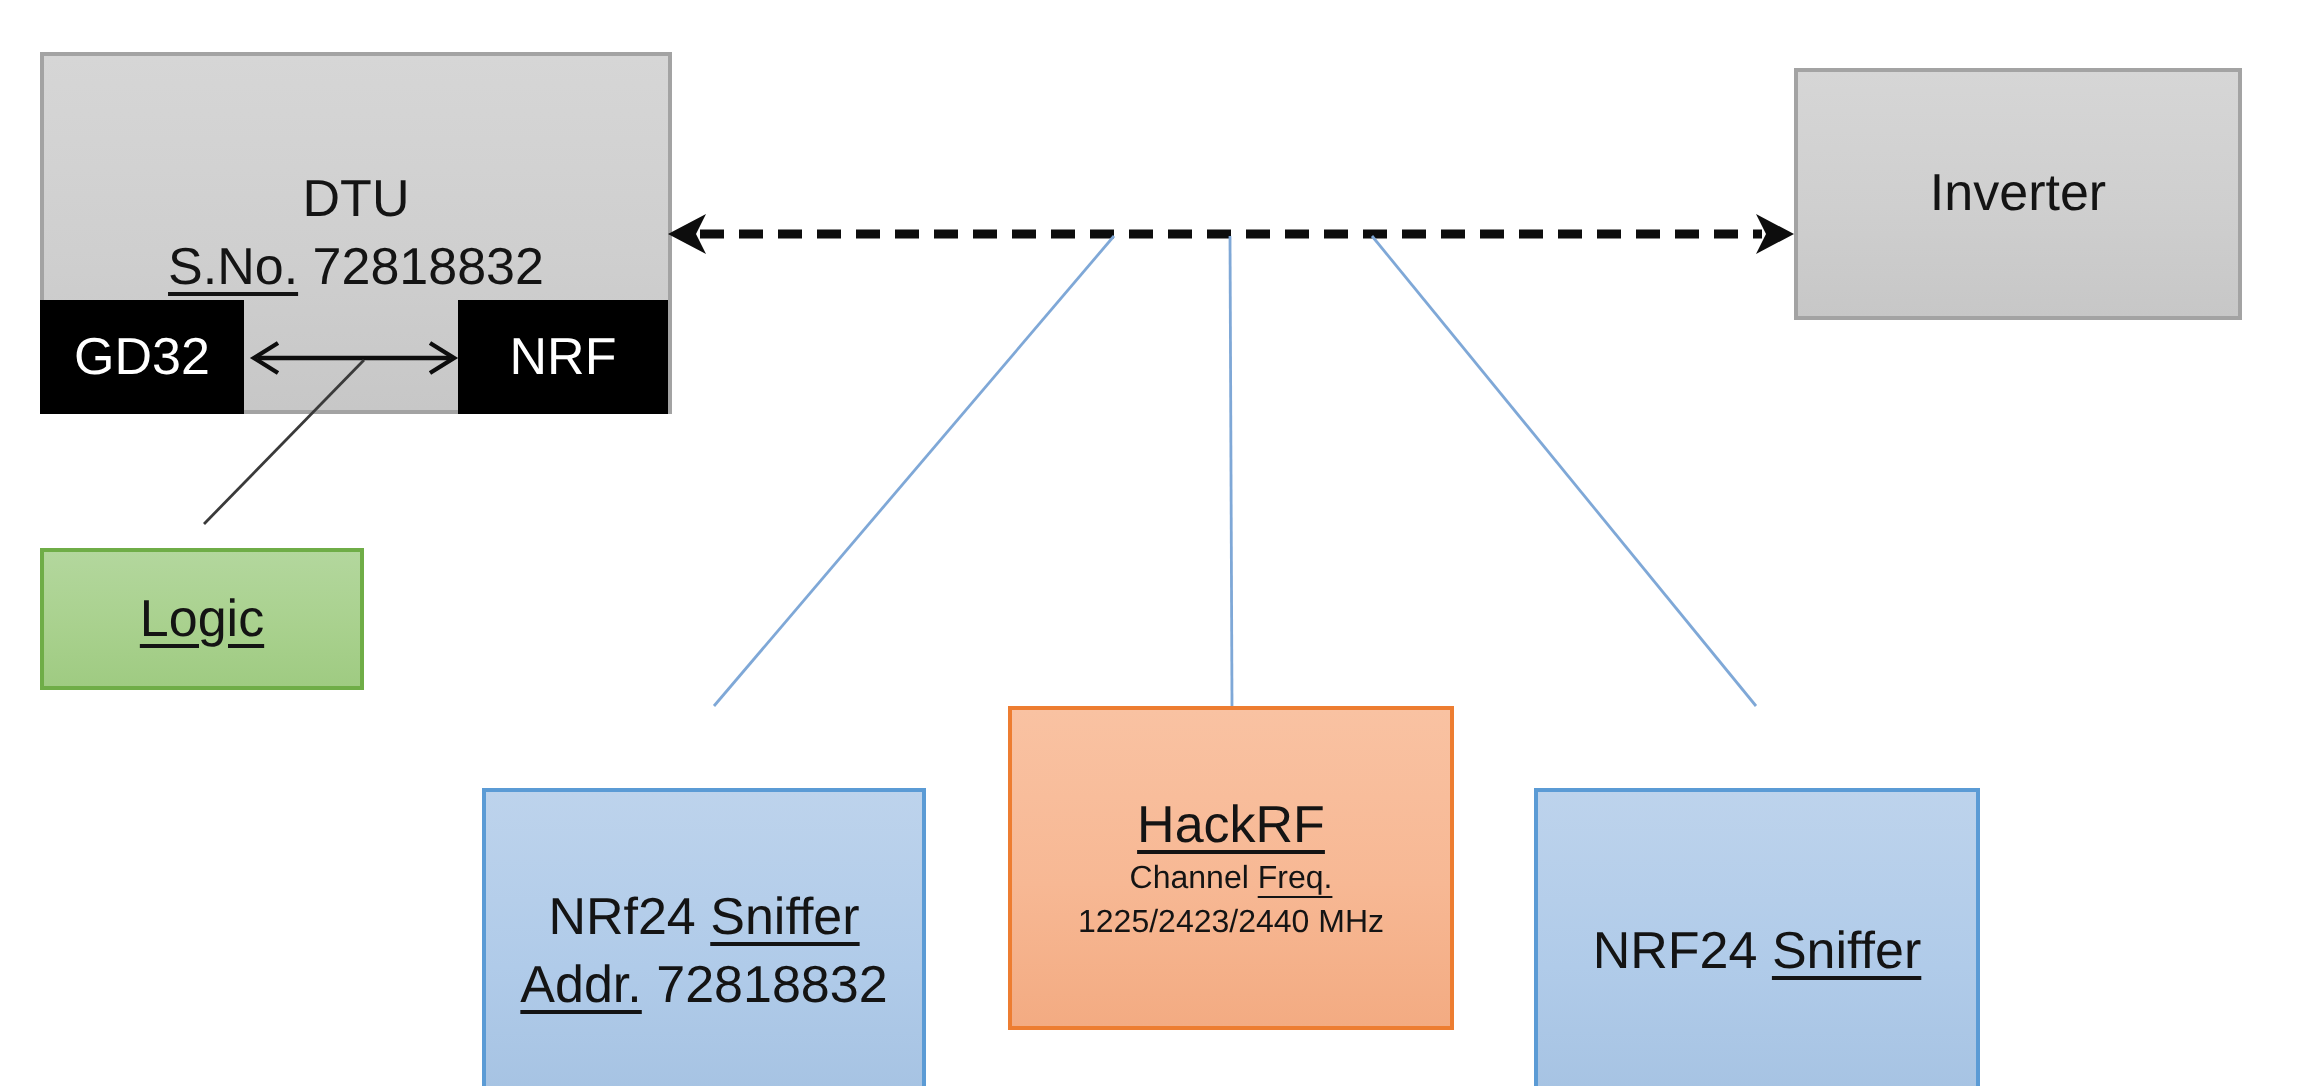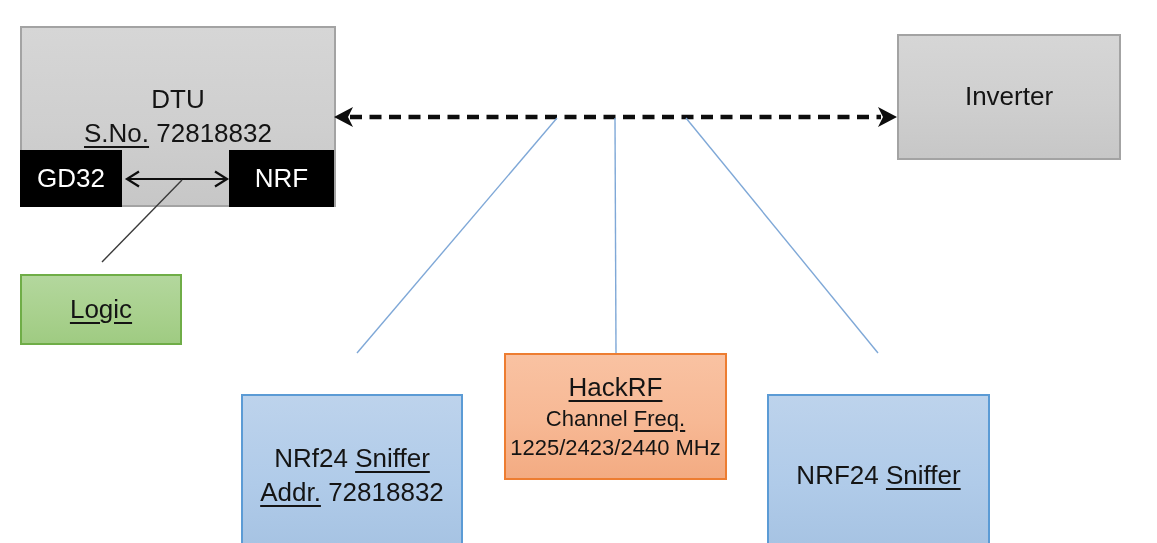--- a/index.html
+++ b/index.html
@@ -51,24 +51,24 @@
   .orange {
     background: linear-gradient(180deg, #f9c2a2 0%, #f7b894 55%, #f3ab82 100%);
     border: 2px solid #ed7d31;
   }
   #dtu      { left: 20px;  top: 26px;  width: 316px; height: 181px; }
   #gd32     { left: 20px;  top: 150px; width: 102px; height: 57px;  }
   #nrf      { left: 229px; top: 150px; width: 105px; height: 57px;  }
   #inverter { left: 897px; top: 34px;  width: 224px; height: 126px; }
   #logic    { left: 20px;  top: 262px; width: 162px; height: 71px; margin-top: 12px;  }
   #sniffer-dtu      { left: 241px; top: 353px; width: 222px; height: 163px; }
-  #hackrf           { left: 504px; top: 353px; width: 223px; height: 127px; }
+  #hackrf           { left: 504px; top: 353px; width: 223px; height: 162px; }
   #sniffer-inverter { left: 767px; top: 353px; width: 223px; height: 163px; }
   #hackrf .sub {
-    font-size: 22px;
+    font-size: 16px;
     line-height: 1.32;
   }
   .sq {
     text-decoration-line: underline;
     text-decoration-style: wavy;
     text-decoration-color: #ff1f1f;
     text-decoration-thickness: 1px;
     text-underline-offset: 4px;
     text-decoration: underline;
   }

